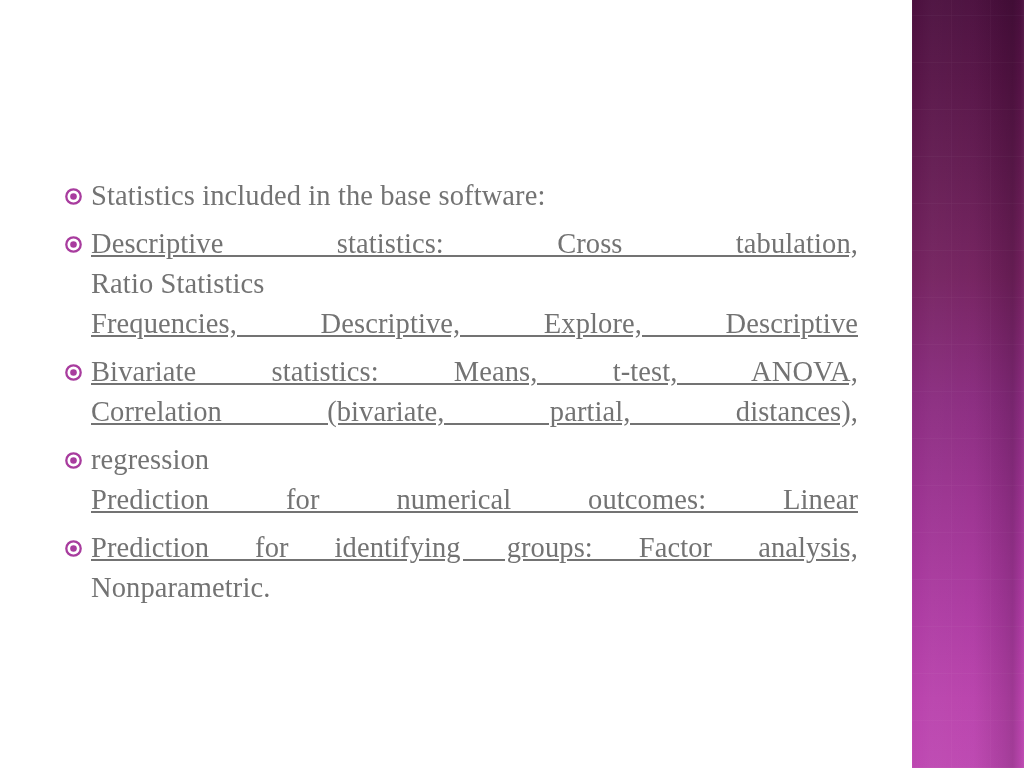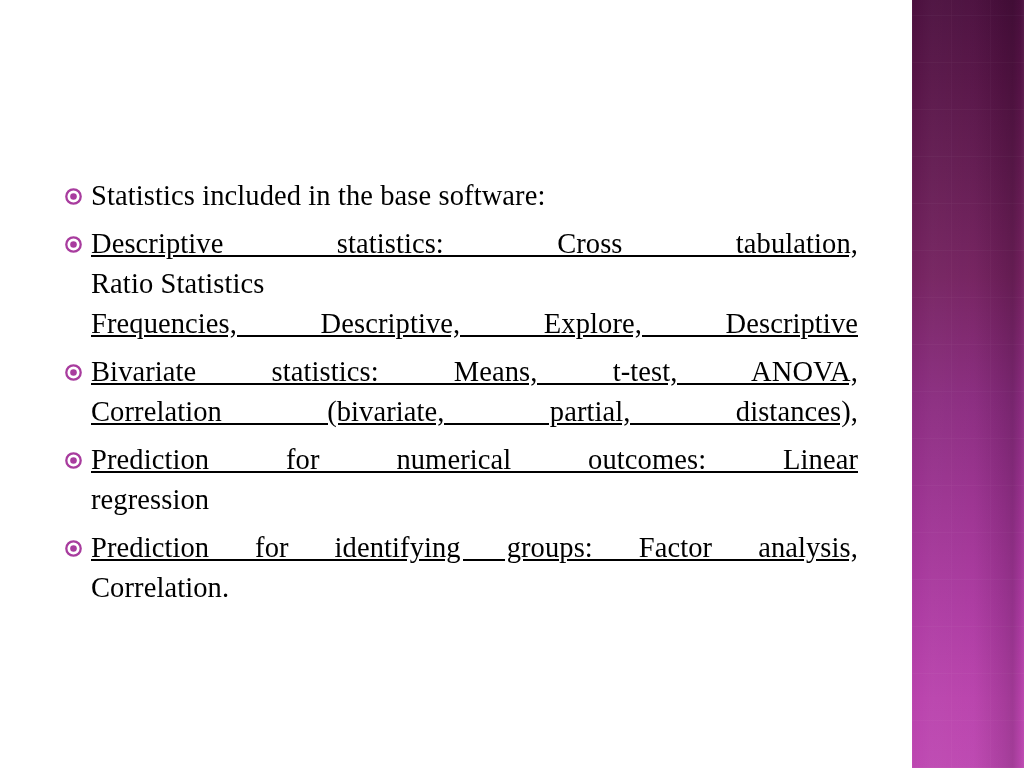--- a/index.html
+++ b/index.html
@@ -77,21 +77,21 @@
   }
 
   .bullet-item {
     position: relative;
     padding-left: 27px;
     margin: 0 0 8px 0;
     text-align: justify;
     text-justify: inter-word;
     font-size: 28.5px;
     line-height: 40px;
-    color: #000000;
+    color: #737373;
     letter-spacing: 0.1px;
   }
   .bullet-item:last-child {
     margin-bottom: 1px;
   }
 
   
   .marker {
     position: absolute;
     left: 1px;
@@ -166,29 +166,29 @@
       <span class="line just">Correlation (bivariate, partial, distances),</span>
     </div>
 
     <div class="bullet-item">
       <span class="marker">
         <svg viewBox="0 0 17 17" xmlns="http://www.w3.org/2000/svg">
           <circle cx="8.5" cy="8.5" r="7.2" fill="none" stroke="#a83c9e" stroke-width="2.3"></circle>
           <circle cx="8.5" cy="8.5" r="3.3" fill="#a83c9e"></circle>
         </svg>
       </span>
+      <span class="line last">regression</span>
       <span class="line just">Prediction for numerical outcomes: Linear</span>
-      <span class="line last">regression</span>
     </div>
 
     <div class="bullet-item">
       <span class="marker">
         <svg viewBox="0 0 17 17" xmlns="http://www.w3.org/2000/svg">
           <circle cx="8.5" cy="8.5" r="7.2" fill="none" stroke="#a83c9e" stroke-width="2.3"></circle>
           <circle cx="8.5" cy="8.5" r="3.3" fill="#a83c9e"></circle>
         </svg>
       </span>
       <span class="line just">Prediction for identifying groups: Factor analysis,</span>
-      <span class="line last">Correlation.</span>
+      <span class="line last">Nonparametric.</span>
     </div>
 
   </div>
 </div>
 
 </body></html>

